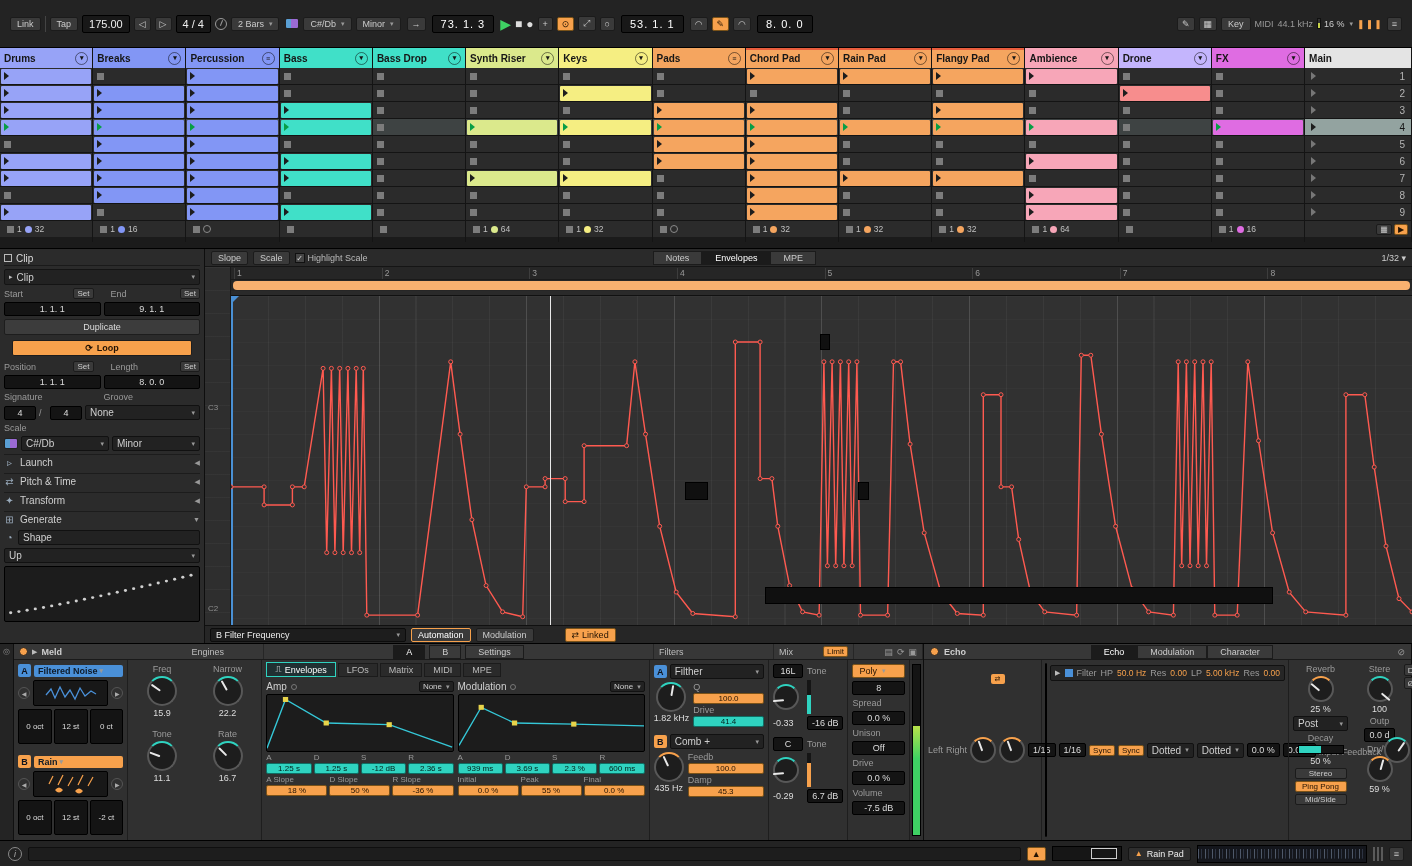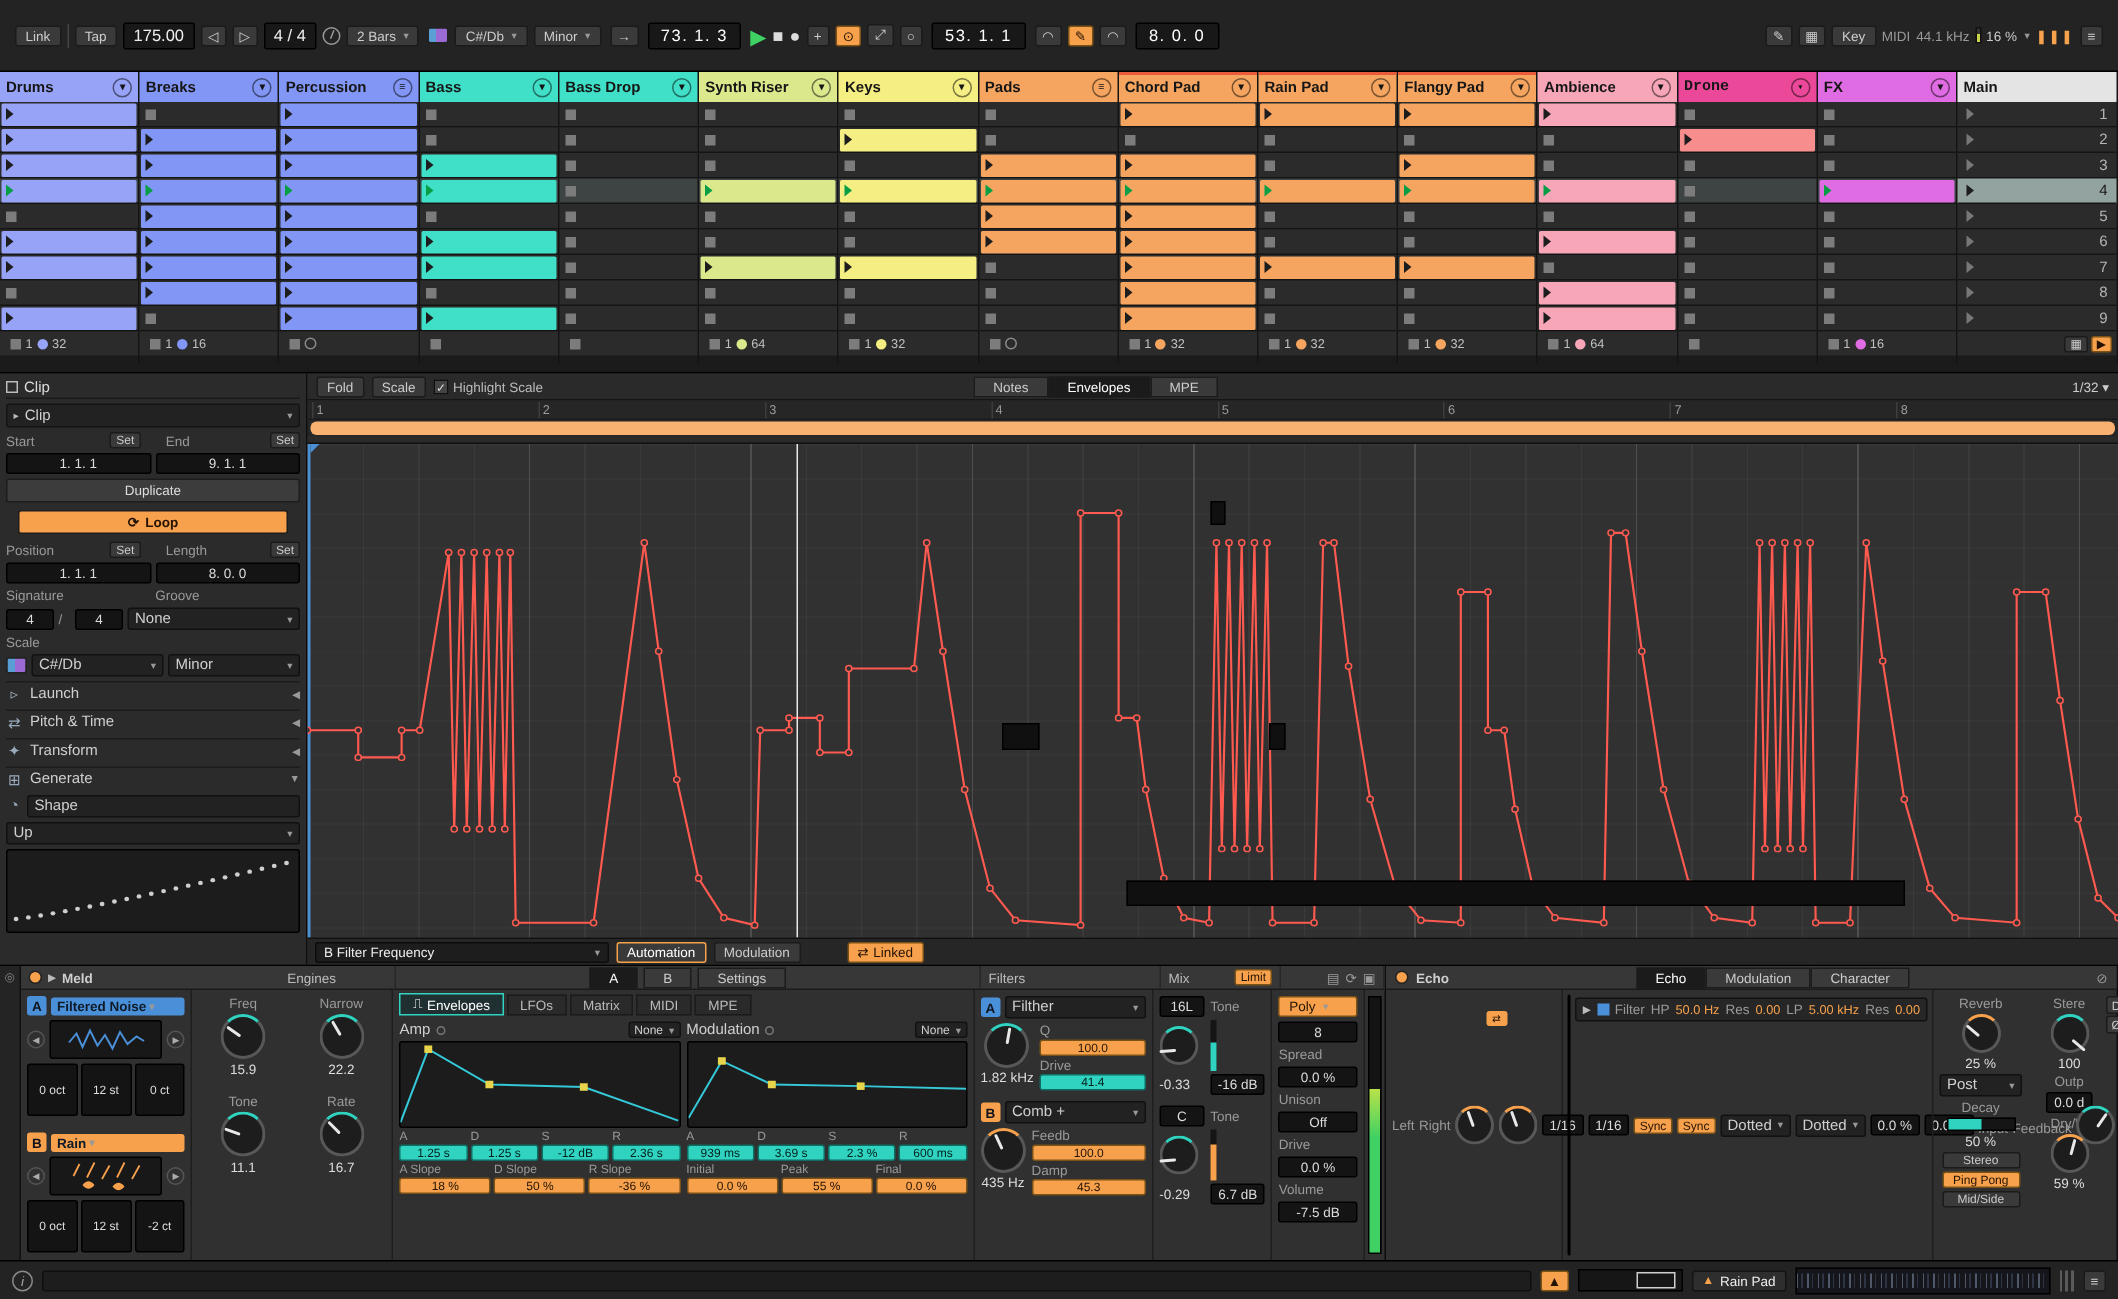--- a/index.html
+++ b/index.html
@@ -838,21 +838,21 @@
             </div>
           </div>
           <div class="tfoot">
             <span class="stopsq"></span>
             <span class="fnum">1</span>
             <span class="fdot" style="background: rgb(247, 166, 184);"></span>
             <span class="fnum">64</span>
           </div>
         </div>
         <div class="tcol">
-          <div class="thead" style="background: #ec4899; font-family: Liberation Mono, monospace;">
+          <div class="thead" style="background: #c4b5fd;">
             <span class="tname">Drone</span>
             <span class="hicon">▾</span>
           </div>
           <div class="slot">
             <span class="stopsq"></span>
           </div>
           <div class="slot">
             <div class="clip" style="background: rgb(247, 141, 141);">
               <span class="ctri"></span>
             </div>
@@ -1086,34 +1086,38 @@
             <circle cx="134.27272727272728" cy="15.41884345337774" r="1.4" fill="#cfcfcf"></circle>
             <circle cx="141.45454545454544" cy="13.585333487612615" r="1.4" fill="#cfcfcf"></circle>
             <circle cx="148.63636363636363" cy="11.737284916926072" r="1.4" fill="#cfcfcf"></circle>
             <circle cx="155.8181818181818" cy="9.875318488133189" r="1.4" fill="#cfcfcf"></circle>
             <circle cx="163" cy="8" r="1.4" fill="#cfcfcf"></circle>
           </svg></div>
     </aside>
 
     <div class="env-editor">
       <div class="env-toolbar">
-        <span class="chip">Fold</span>
+        <span class="chip">Slope</span>
         <span class="chip">Scale</span>
         <span class="chk">
             <span class="box">✓</span>
             <span>Highlight Scale</span>
           </span>
         <div class="tabset">
           <span class="tab">Notes</span>
           <span class="tab active">Envelopes</span>
           <span class="tab">MPE</span>
         </div>
         <span class="gridchip"><span>1/32</span> ▾</span>
       </div>
       <div class="env-body">
+        <div class="key-strip">
+          <span class="notelab" style="top:38%">C3</span>
+          <span class="notelab" style="top:94%">C2</span>
+        </div>
         <div class="env-canvas">
           <div class="ruler">
               <span class="barnum" style="left: 0%;">1</span>
               <span class="barnum" style="left: 12.5%;">2</span>
               <span class="barnum" style="left: 25%;">3</span>
               <span class="barnum" style="left: 37.5%;">4</span>
               <span class="barnum" style="left: 50%;">5</span>
               <span class="barnum" style="left: 62.5%;">6</span>
               <span class="barnum" style="left: 75%;">7</span>
               <span class="barnum" style="left: 87.5%;">8</span>

